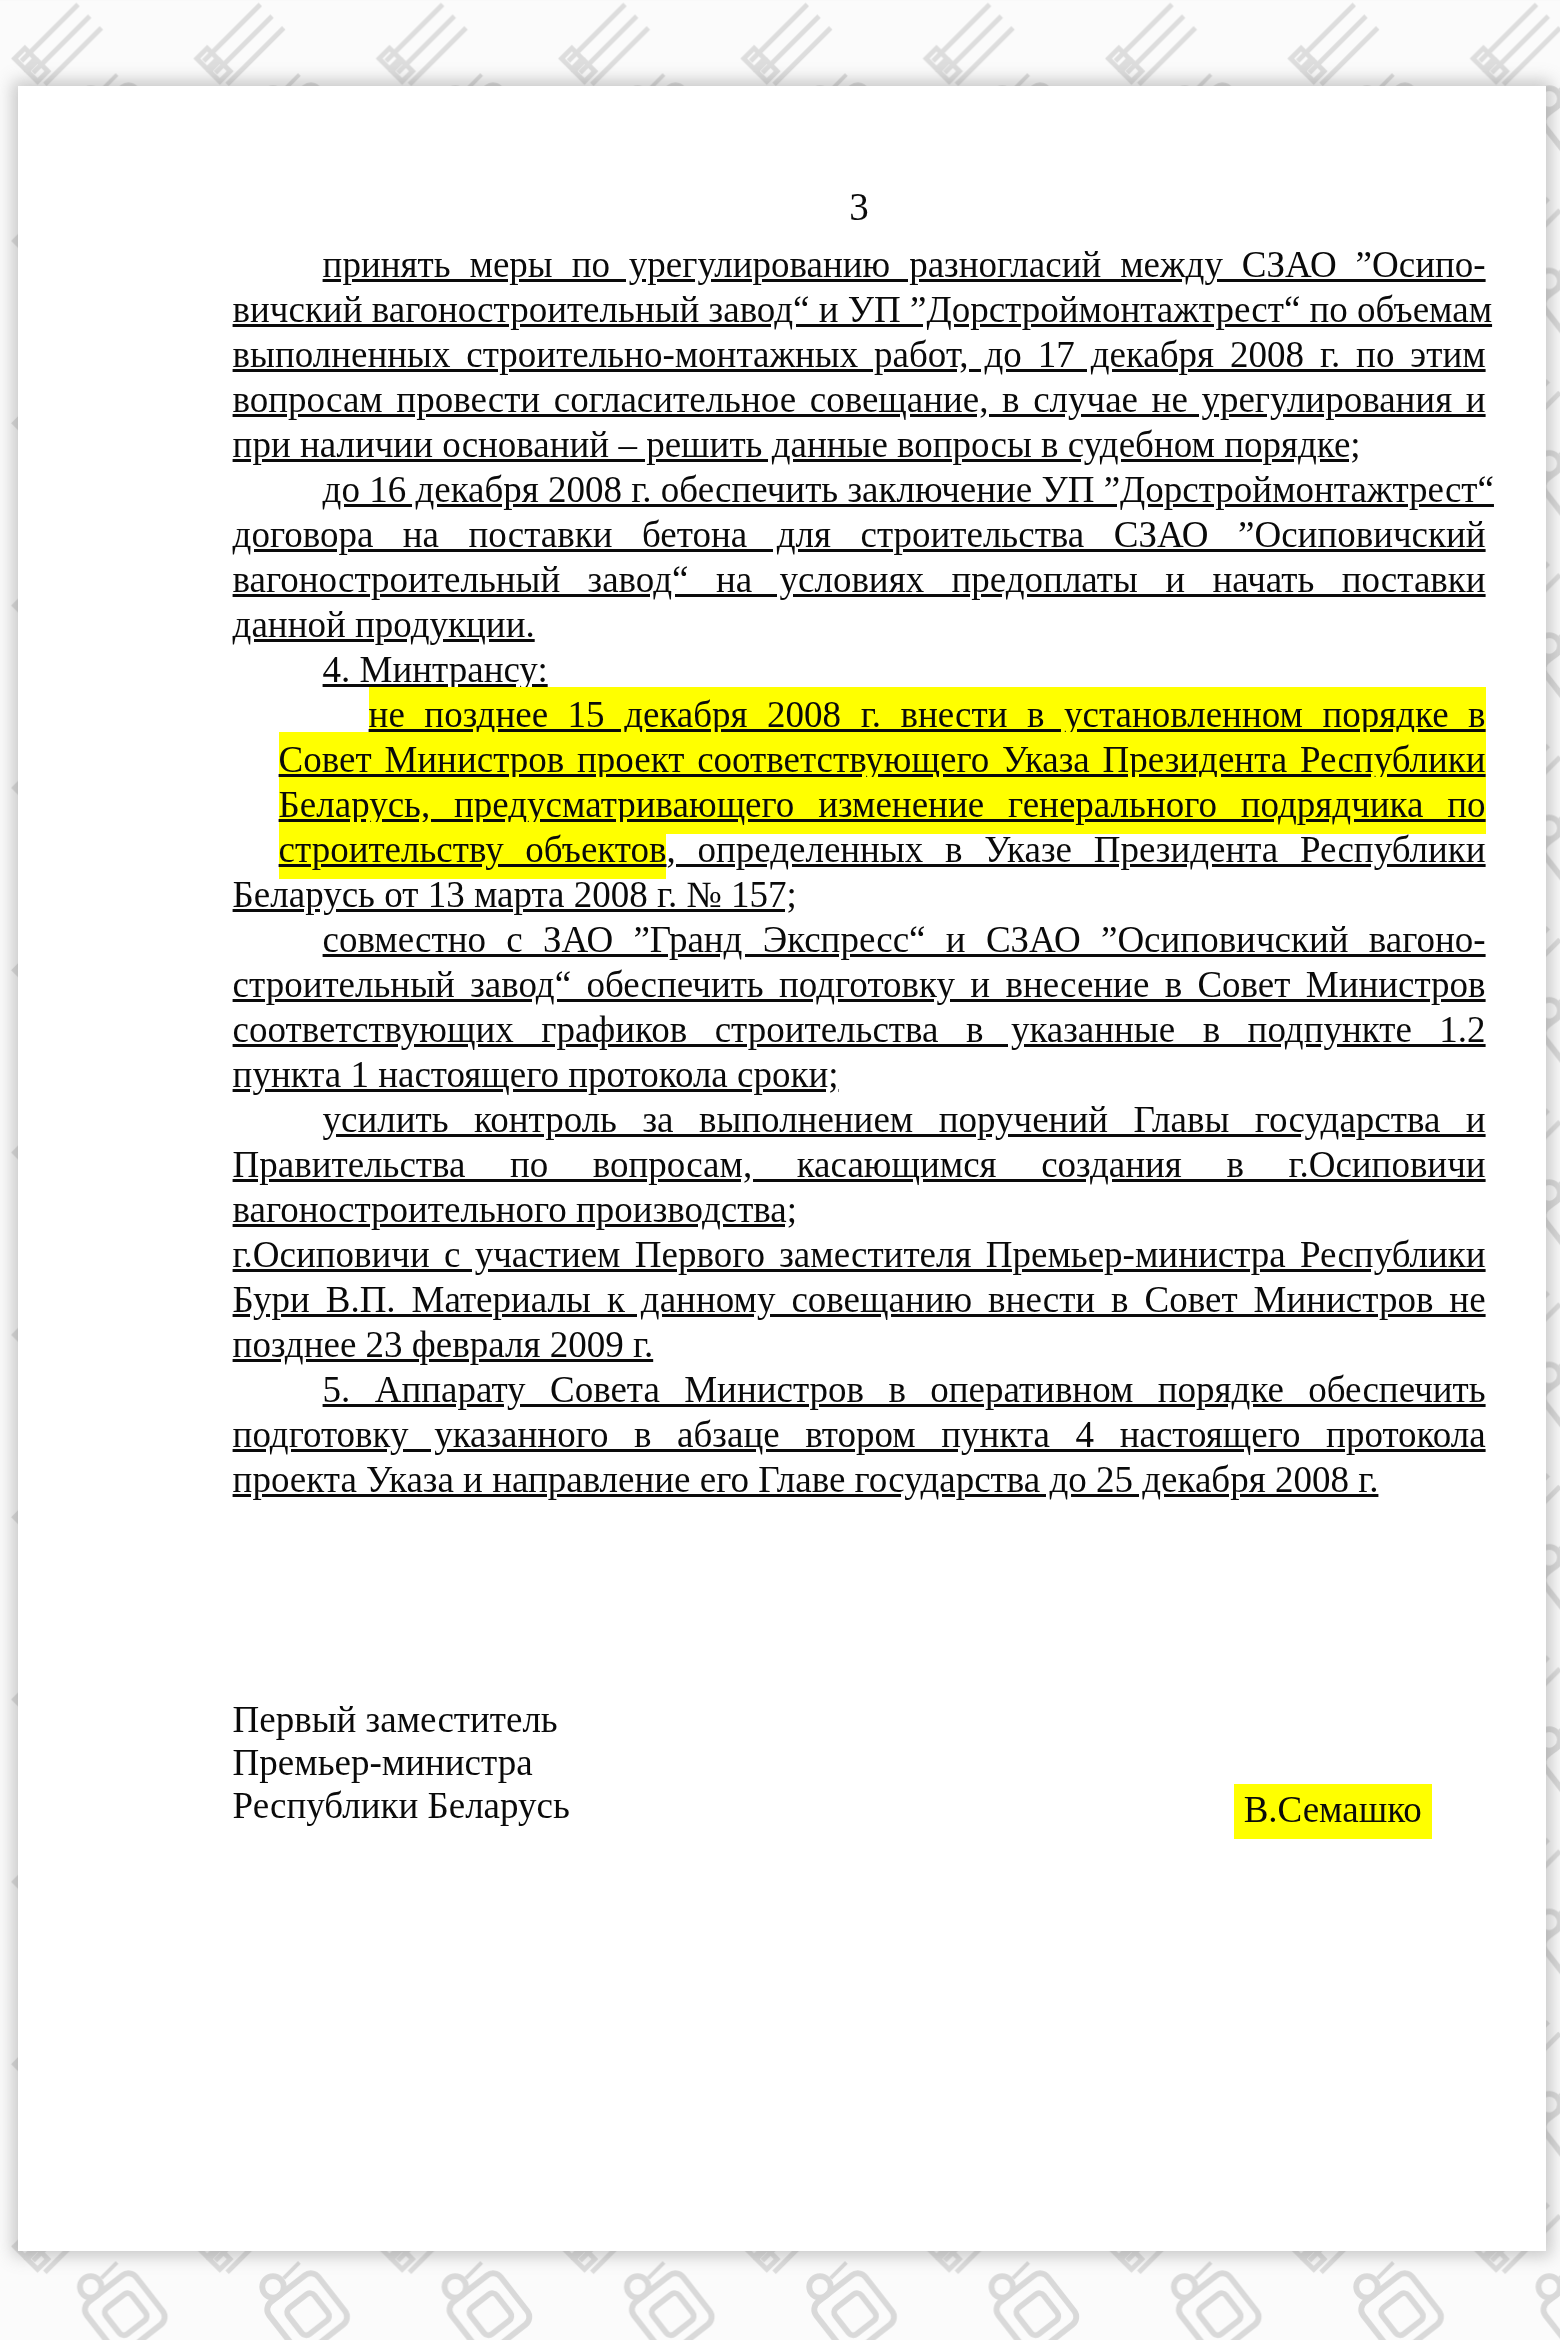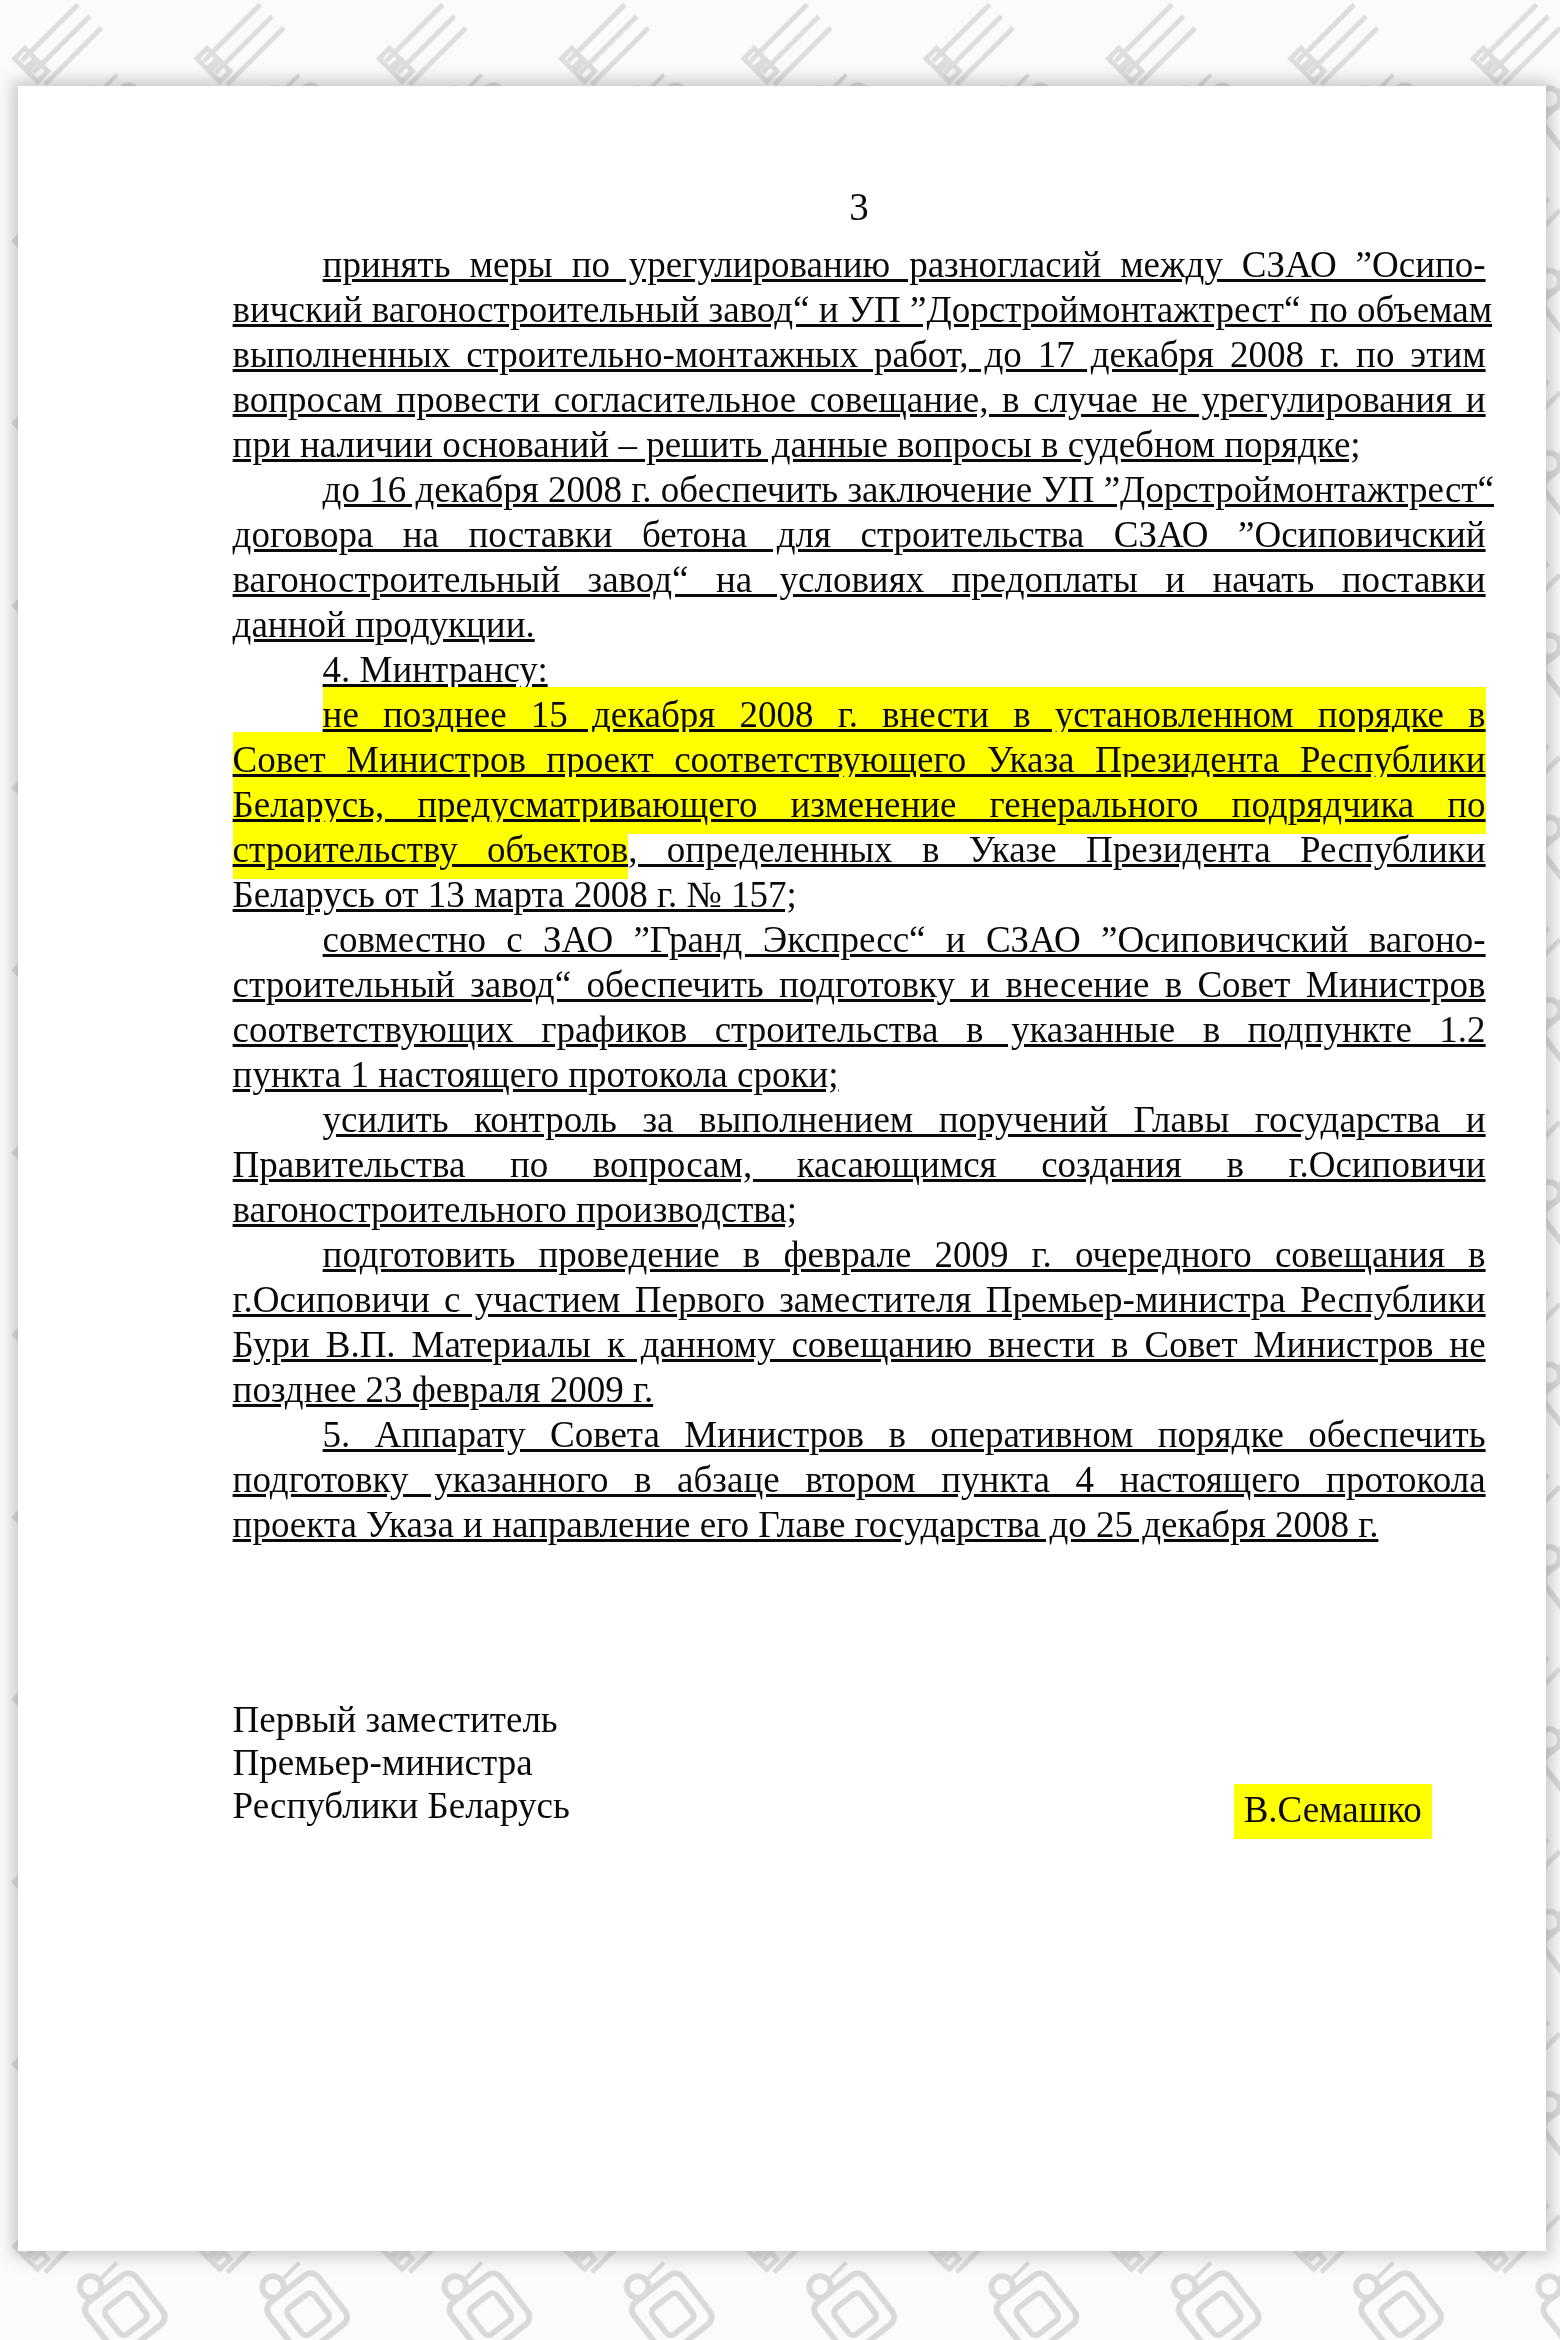--- a/index.html
+++ b/index.html
@@ -56,20 +56,21 @@
   .line.last {
     text-align-last: left;
   }
   .line.indent > .spacer {
     display: inline-block;
     width: 90px;
   }
   .hl {
     background: #ffff00;
     padding: 6.8px 0 8.8px 0;
+    margin-left: 46px;
   }
   .signature {
     position: absolute;
     left: 215px;
     top: 1584px;
     width: 1253px;
     font-size: 37px;
     color: #0a0a0a;
     margin-top: 28px;
   }
@@ -132,21 +133,20 @@
       <div class="line"><span class="hl">Беларусь, предусматривающего изменение генерального подрядчика по</span></div>
       <div class="line"><span class="hl">строительству объектов</span><span>, определенных в Указе Президента Республики</span></div>
       <div class="line last"><span>Беларусь от 13 марта 2008 г. № 157;</span></div>
       <div class="line indent"><span class="spacer"></span><span>совместно с ЗАО ”Гранд Экспресс“ и СЗАО ”Осиповичский вагоно-</span></div>
       <div class="line"><span>строительный завод“ обеспечить подготовку и внесение в Совет Министров</span></div>
       <div class="line"><span>соответствующих графиков строительства в указанные в подпункте 1.2</span></div>
       <div class="line last"><span>пункта 1 настоящего протокола сроки;</span></div>
       <div class="line indent"><span class="spacer"></span><span>усилить контроль за выполнением поручений Главы государства и</span></div>
       <div class="line"><span>Правительства по вопросам, касающимся создания в г.Осиповичи</span></div>
       <div class="line last"><span>вагоностроительного производства;</span></div>
-      <div class="line indent"><span class="spacer"></span><span>подготовить проведение в феврале 2009 г. очередного совещания в</span></div>
       <div class="line"><span>г.Осиповичи с участием Первого заместителя Премьер-министра Республики</span></div>
       <div class="line"><span>Бури В.П. Материалы к данному совещанию внести в Совет Министров не</span></div>
       <div class="line last"><span>позднее 23 февраля 2009 г.</span></div>
       <div class="line indent"><span class="spacer"></span><span>5. Аппарату Совета Министров в оперативном порядке обеспечить</span></div>
       <div class="line"><span>подготовку указанного в абзаце втором пункта 4 настоящего протокола</span></div>
       <div class="line last"><span>проекта Указа и направление его Главе государства до 25 декабря 2008 г.</span></div>
     </div>
 
   <div class="signature">
     <div class="sig-line">Первый заместитель</div>

